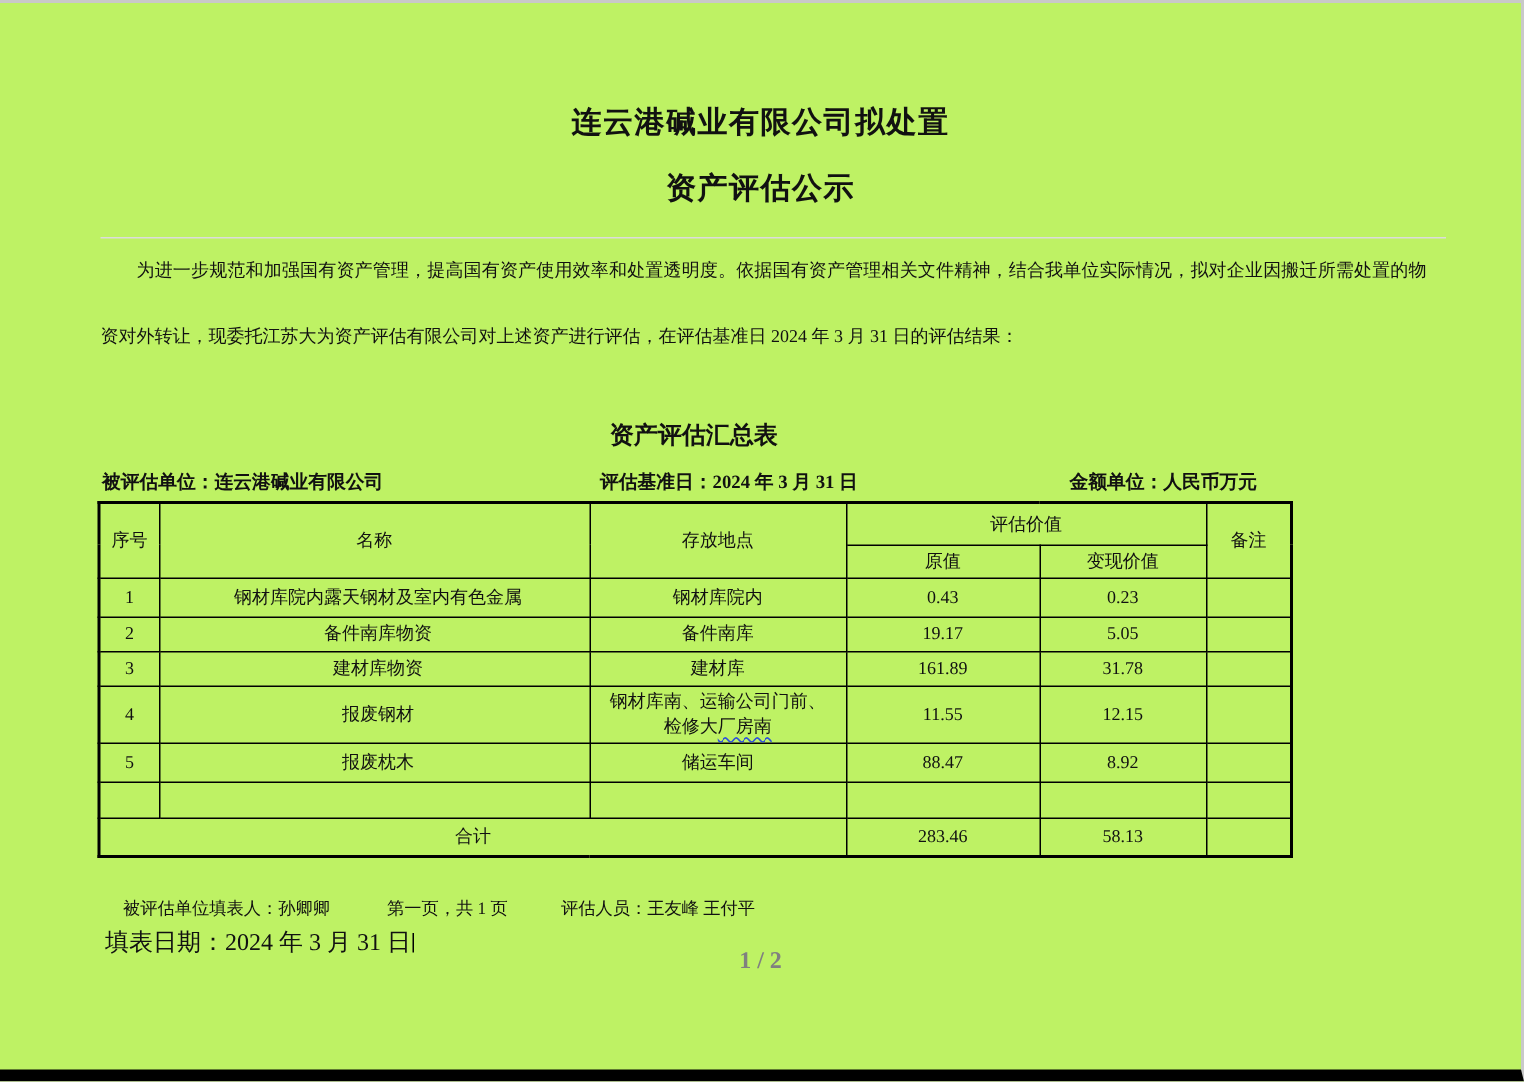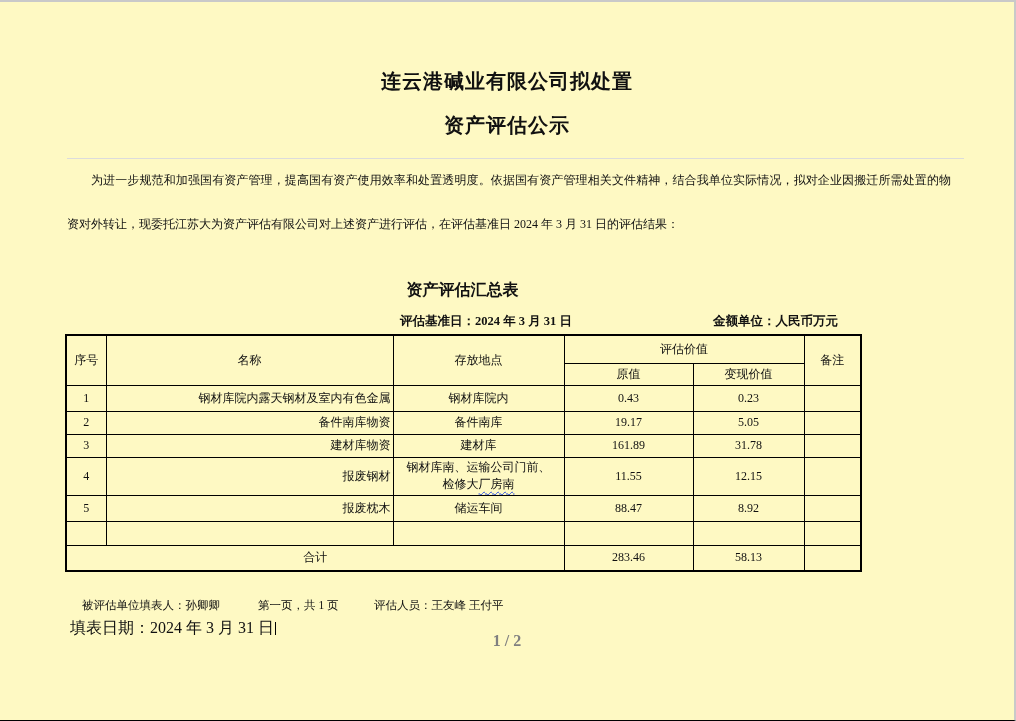--- a/index.html
+++ b/index.html
@@ -1,24 +1,24 @@
 <!DOCTYPE html>
 <html><head>
 <meta charset="utf-8">
 <style>
   html, body { margin: 0; padding: 0; background: #ffffff; }
   .page {
     position: relative;
     width: 1016px;
     height: 721px;
     box-sizing: border-box;
-    background: #fef9c3;
+    background: #bef264;
     border-top: 2px solid #c9c9c9;
     border-right: 2px solid #c9c9c9;
-    border-bottom: 1px solid #000000;
+    border-bottom: 8px solid #000000;
     font-family: "Liberation Serif", "DejaVu Serif", serif;
     color: #111111;
     overflow: hidden;
   }
   .doc-title {
     position: absolute;
     left: 0; width: 100%;
     text-align: center;
     font-size: 20px;
     font-weight: bold;
@@ -74,21 +74,21 @@
   }
   table.summary td, table.summary th {
     border: 1px solid #000000;
     text-align: center;
     vertical-align: middle;
     font-weight: normal;
     padding: 0 2px;
     overflow: hidden;
     white-space: nowrap;
   }
-  table.summary td.cell-name { text-align: right; padding-left: 7px; }
+  table.summary td.cell-name { text-align: center; padding-left: 7px; }
   table.summary td.wrap { white-space: normal; line-height: 17px; }
   tr.hdr1 { height: 28px; }
   tr.hdr2 { height: 22px; }
   tr.r1 { height: 26px; }
   tr.r2 { height: 23px; }
   tr.r3 { height: 23px; }
   tr.r4 { height: 38px; }
   tr.r5 { height: 26px; }
   tr.r6 { height: 24px; }
   tr.total { height: 26px; }
@@ -146,20 +146,21 @@
   <h1 class="doc-title title1">连云港碱业有限公司拟处置</h1>
   <h1 class="doc-title title2">资产评估公示</h1>
 
   <div class="divider"></div>
 
   <p class="intro">为进一步规范和加强国有资产管理，提高国有资产使用效率和处置透明度。依据国有资产管理相关文件精神，结合我单位实际情况，拟对企业因搬迁所需处置的物资对外转让，现委托江苏大为资产评估有限公司对上述资产进行评估，在评估基准日 2024 年 3 月 31 日的评估结果：</p>
 
   <h2 class="tbl-title">资产评估汇总表</h2>
 
   <div class="tbl-meta">
+    <span class="meta-unit">被评估单位：连云港碱业有限公司</span>
     <span class="meta-date">评估基准日：2024 年 3 月 31 日</span>
     <span class="meta-money">金额单位：人民币万元</span>
   </div>
 
   <table class="summary">
     <colgroup>
       <col style="width:40px">
         <col style="width:287px">
         <col style="width:171px">
       <col style="width:129px">

